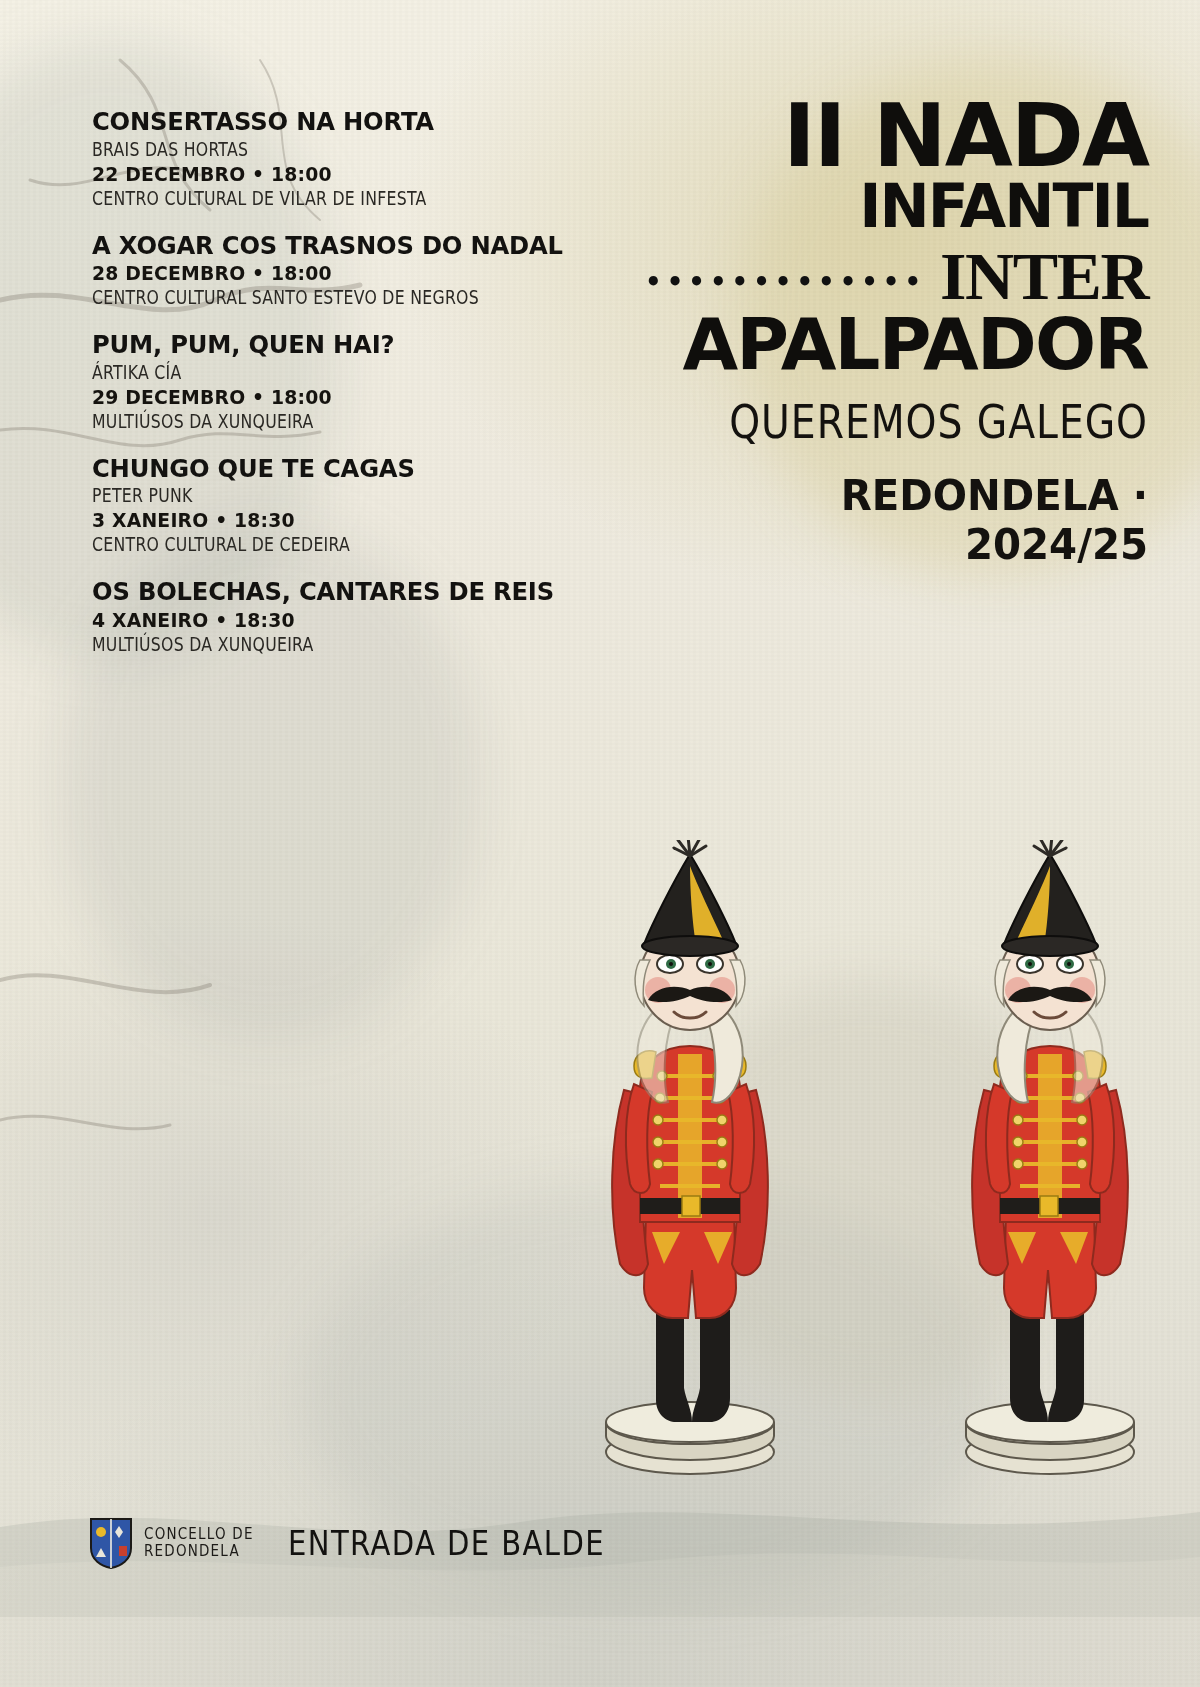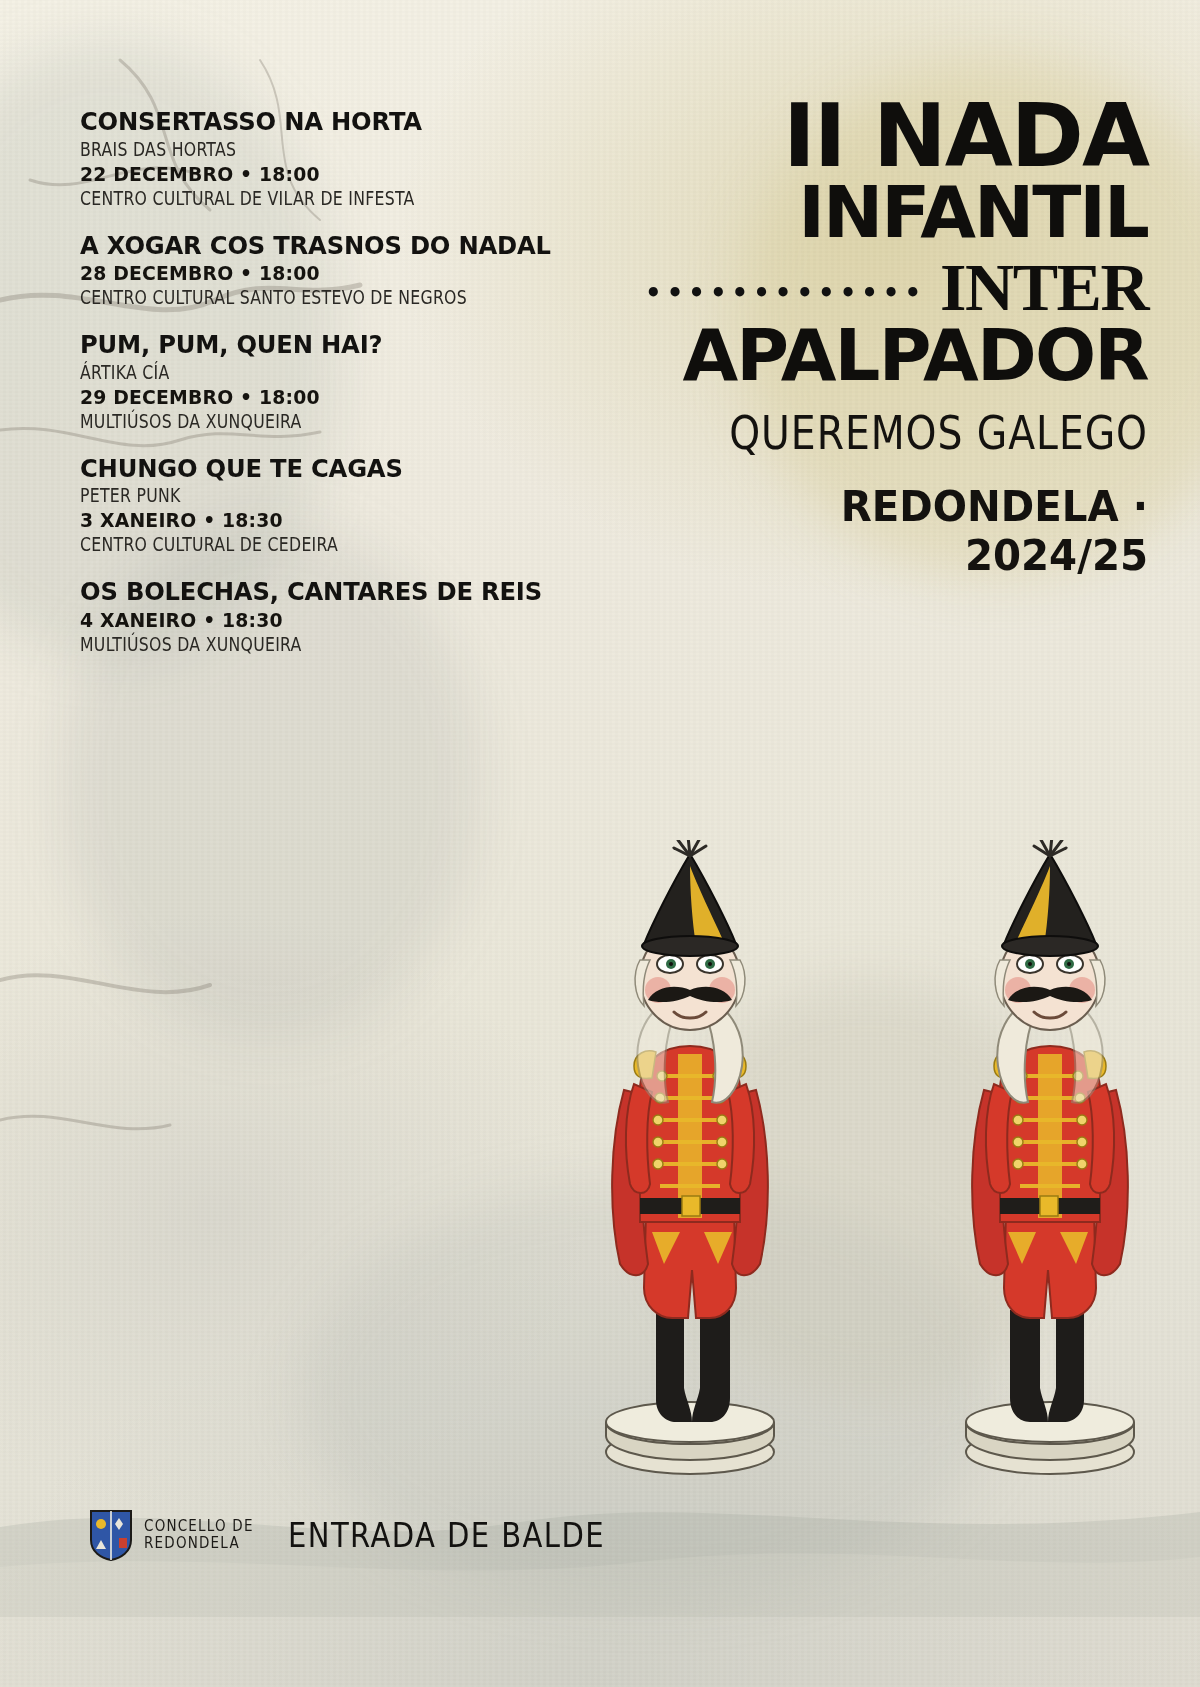--- a/index.html
+++ b/index.html
@@ -45,21 +45,21 @@
     pointer-events: none;
     background-image:
       repeating-linear-gradient(0deg, rgba(255,255,255,0.025) 0 2px, rgba(0,0,0,0.012) 2px 4px),
       repeating-linear-gradient(90deg, rgba(255,255,255,0.02) 0 3px, rgba(0,0,0,0.01) 3px 6px);
     opacity: .7;
   }
 
   
   .program {
     position: absolute;
-    left: 80px;
+    left: 92px;
     top: 108px;
     width: 520px;
     z-index: 6;
   }
   .event { margin-bottom: 23px; }
   .event-title {
     font-family: "DejaVu Sans", sans-serif;
     font-weight: 700;
     font-size: 25.5px;
     letter-spacing: -0.2px;
@@ -110,21 +110,21 @@
     z-index: 7;
   }
   .t-line1, .t-line2, .t-line4 {
     font-family: "DejaVu Sans", sans-serif;
     font-weight: 700;
     color: #0f0e0c;
     line-height: 0.92;
     letter-spacing: -2px;
   }
   .t-line1 { font-size: 88px; }
-  .t-line2 { font-size: 72px; margin-top: 2px; }
+  .t-line2 { font-size: 60px; margin-top: 2px; }
   .t-line3row {
     display: flex;
     align-items: center;
     justify-content: flex-end;
     gap: 14px;
     margin-top: 10px;
   }
   .dots {
     flex: 0 0 auto;
     letter-spacing: 5px;
@@ -162,21 +162,21 @@
     letter-spacing: 0px;
     margin-top: 22px;
     transform: scaleX(0.96);
     transform-origin: right center;
   }
 
   
   .footer {
     position: absolute;
     left: 88px;
-    bottom: 125px;
+    bottom: 117px;
     display: flex;
     align-items: center;
     gap: 34px;
     z-index: 8;
   }
   .crest-wrap { display: flex; align-items: center; gap: 10px; }
   .crest { width: 46px; height: 54px; }
   .crest-text {
     font-family: "DejaVu Sans Condensed", "Liberation Sans Narrow", "Liberation Sans", sans-serif;
     font-size: 15px;

